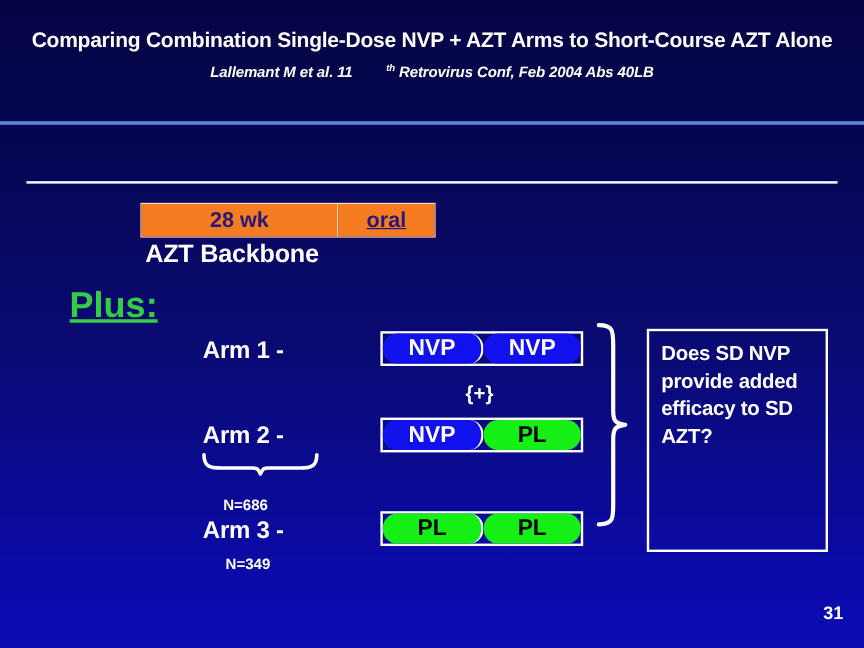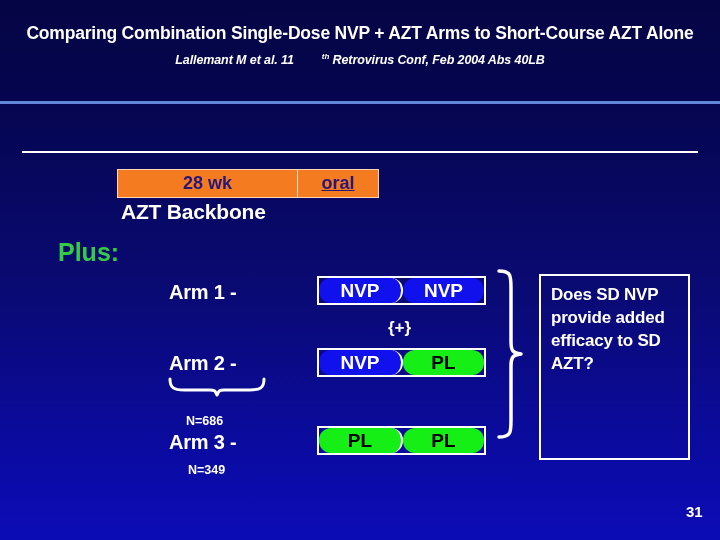--- a/index.html
+++ b/index.html
@@ -80,41 +80,42 @@
     color: #27177a;
     font-size: 18px;
     font-weight: bold;
     display: flex;
     align-items: center;
     justify-content: center;
     box-sizing: border-box;
     border-right: 1px solid #ffe3c6;
   }
   .tl-seg:last-child { border-right: none; }
-  #tl-seg-0 { width: 180px; }
+  #tl-seg-0 { width: 164px; }
   #tl-seg-1 { width: 80px; text-decoration: underline; }
   #tl-seg-2 { width: 105px; }
 
   
   #backbone-label {
     position: absolute;
     left: 121px;
     top: 200px;
     font-size: 21px;
     font-weight: bold;
     color: #ffffff;
     letter-spacing: -0.2px;
   }
   #plus-label {
     position: absolute;
     left: 58px;
     top: 238px;
-    font-size: 25px;
+    font-size: 30px;
     font-weight: bold;
     color: #33cc44;
+    text-decoration: underline;
   }
 
   
   .arm-label {
     position: absolute;
     font-size: 20px;
     font-weight: bold;
     color: #ffffff;
     letter-spacing: -0.2px;
   }

